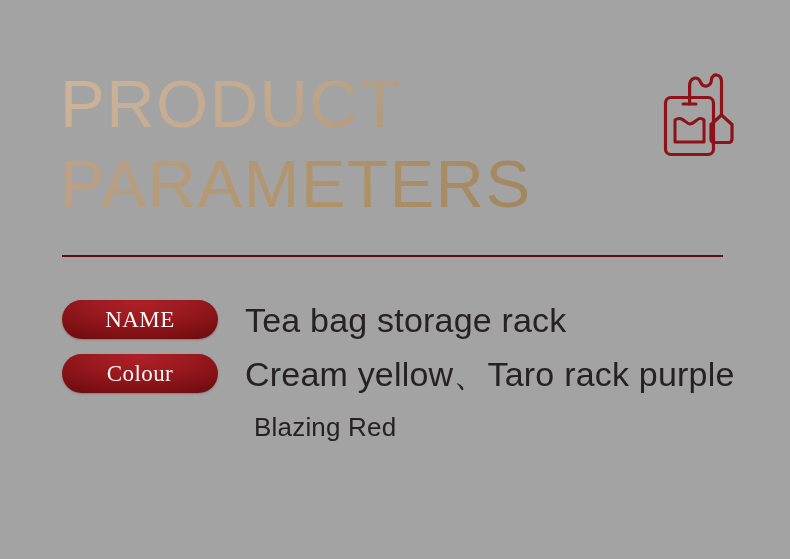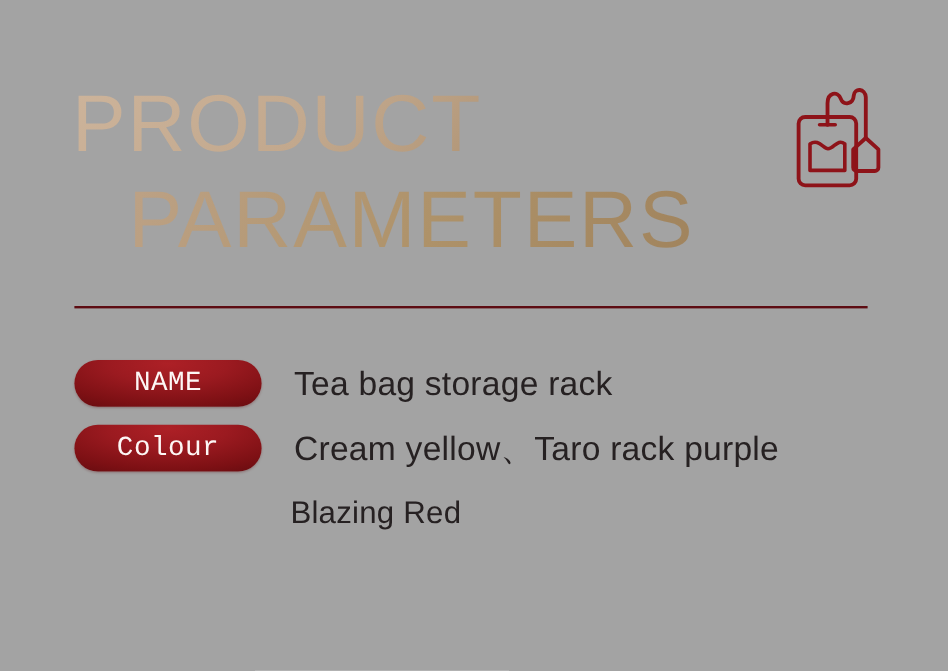--- a/index.html
+++ b/index.html
@@ -39,21 +39,20 @@
     background-image: linear-gradient(135deg, #cdb49b 0%, #c2a88d 35%, #a98d6c 70%, #94784f 100%);
     -webkit-background-clip: text;
     background-clip: text;
     color: transparent;
     -webkit-text-fill-color: transparent;
   }
   .title-line.line2 {
     background-image: linear-gradient(115deg, #bda286 0%, #ae9269 45%, #9a7d58 100%);
     -webkit-background-clip: text;
     background-clip: text;
-    margin-left: 47px;
   }
 
   
   .icon-teabag {
     position: absolute;
     left: 660px;
     top: 66px;
     width: 92px;
     height: 96px;
   }
@@ -89,45 +88,45 @@
     background:
       radial-gradient(115% 150% at 50% 8%, #ad2026 0%, #9b1a20 28%, #7d1014 58%, #5e0a0e 82%, #4e080c 100%);
     box-shadow: 0 1px 2px rgba(90, 10, 15, 0.28);
     display: flex;
     align-items: center;
     justify-content: center;
     box-sizing: border-box;
   }
   .badge-label {
     color: #fdf7f5;
-    font-family: Liberation Mono, monospace;
+    font-family: Liberation Serif, serif;
     font-weight: 400;
     font-size: 23px;
     line-height: 23px;
     letter-spacing: 0.4px;
     white-space: nowrap;
   }
   .spec-value {
     position: absolute;
     left: 183px;
     top: 0;
     height: 39px;
     display: flex;
     align-items: center;
     color: #262122;
     font-family: "Liberation Sans", sans-serif;
     font-weight: 400;
-    font-size: 28px;
+    font-size: 34px;
     line-height: 30px;
     letter-spacing: 0.2px;
     white-space: nowrap;
   }
   .spec-value-extra {
     position: absolute;
-    left: 180px;
+    left: 192px;
     top: 54px;
     color: #262122;
     font-family: "Liberation Sans", sans-serif;
     font-weight: 400;
     font-size: 26px;
     line-height: 39px;
     letter-spacing: 0.2px;
     white-space: nowrap;
   }
 </style>

